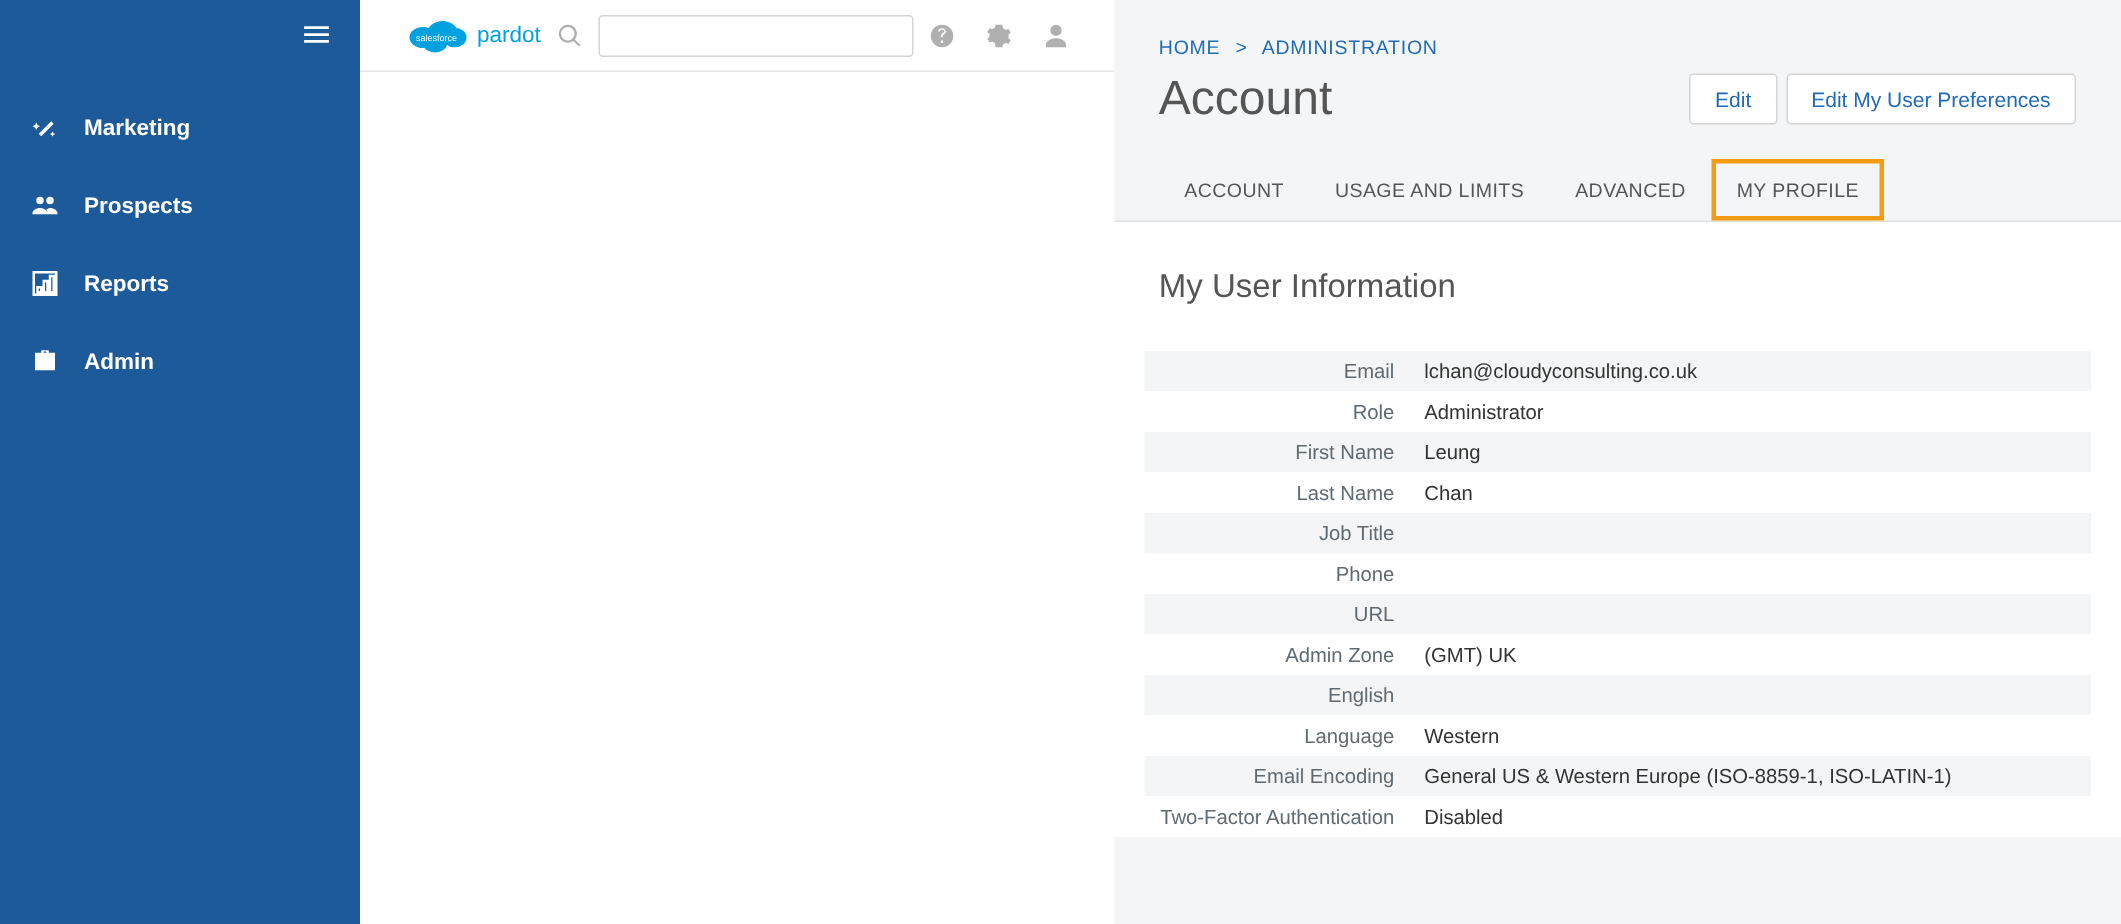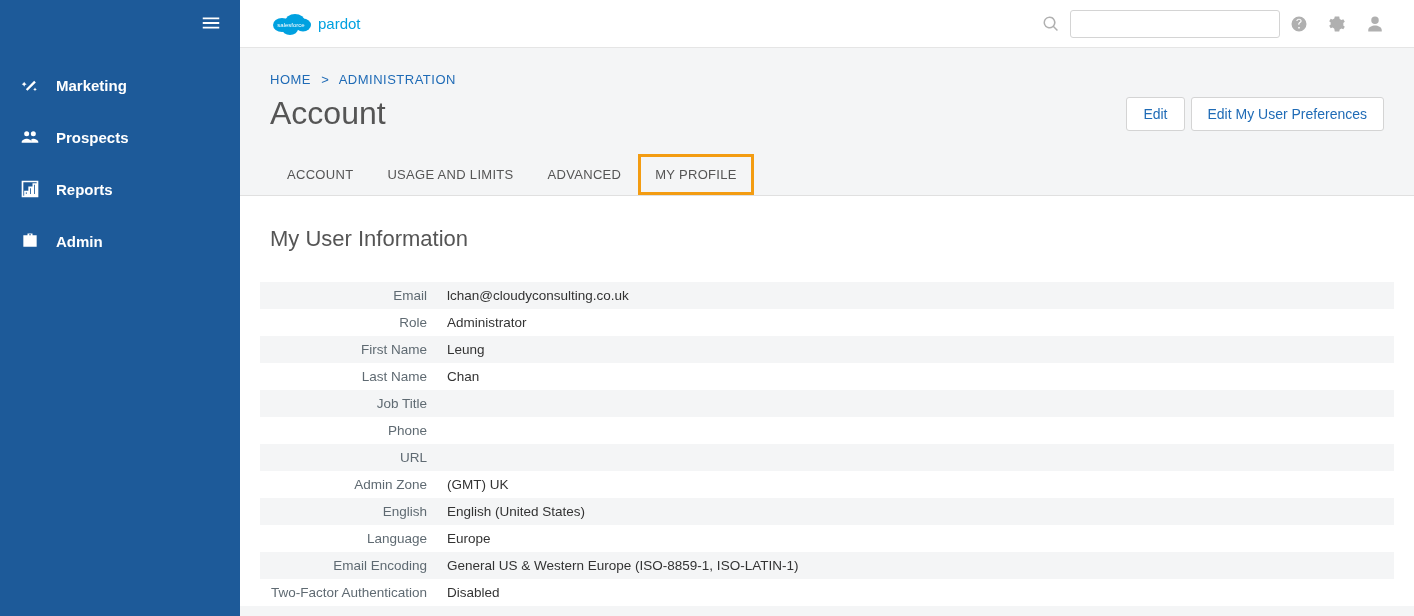--- a/index.html
+++ b/index.html
@@ -38,21 +38,21 @@
     .sidebar-item .icon {
       width: 24px;
       display: inline-flex;
       align-items: center;
       justify-content: center;
       margin-right: 14px;
     }
     .sidebar-item .icon svg { width: 20px; height: 20px; fill: #fff; }
     .sidebar-item span.label { color: #fff; }
     
-    .main { flex: 1; display: flex; flex-direction: column; background: #fff; min-width:0;}
+    .main { flex: 1; display: flex; background: #fff; min-width:0;}
     
     .topbar {
       display: flex;
       align-items: center;
       padding: 8px 20px 8px 30px;
       border-bottom: 1px solid #e5e5e5;
       height: 48px;
     }
     .brand { display: flex; align-items: center; gap: 2px; }
     .brand-cloud { position: relative; }
@@ -295,25 +295,24 @@
           <div class="info-row">
             <div class="info-label">URL</div>
             <div class="info-value"></div>
           </div>
           <div class="info-row">
             <div class="info-label">Admin Zone</div>
             <div class="info-value">(GMT) UK</div>
           </div>
           <div class="info-row">
             <div class="info-label">English</div>
-            <div class="info-value">English (United States)</div>
           </div>
           <div class="info-row">
             <div class="info-label">Language</div>
-            <div class="info-value">Europe</div>
+            <div class="info-value">Western</div>
           </div>
           <div class="info-row">
             <div class="info-label">Email Encoding</div>
             <div class="info-value">General US &amp; Western Europe (ISO-8859-1, ISO-LATIN-1)</div>
           </div>
           <div class="info-row">
             <div class="info-label">Two-Factor Authentication</div>
             <div class="info-value">Disabled</div>
           </div>
         </div>

